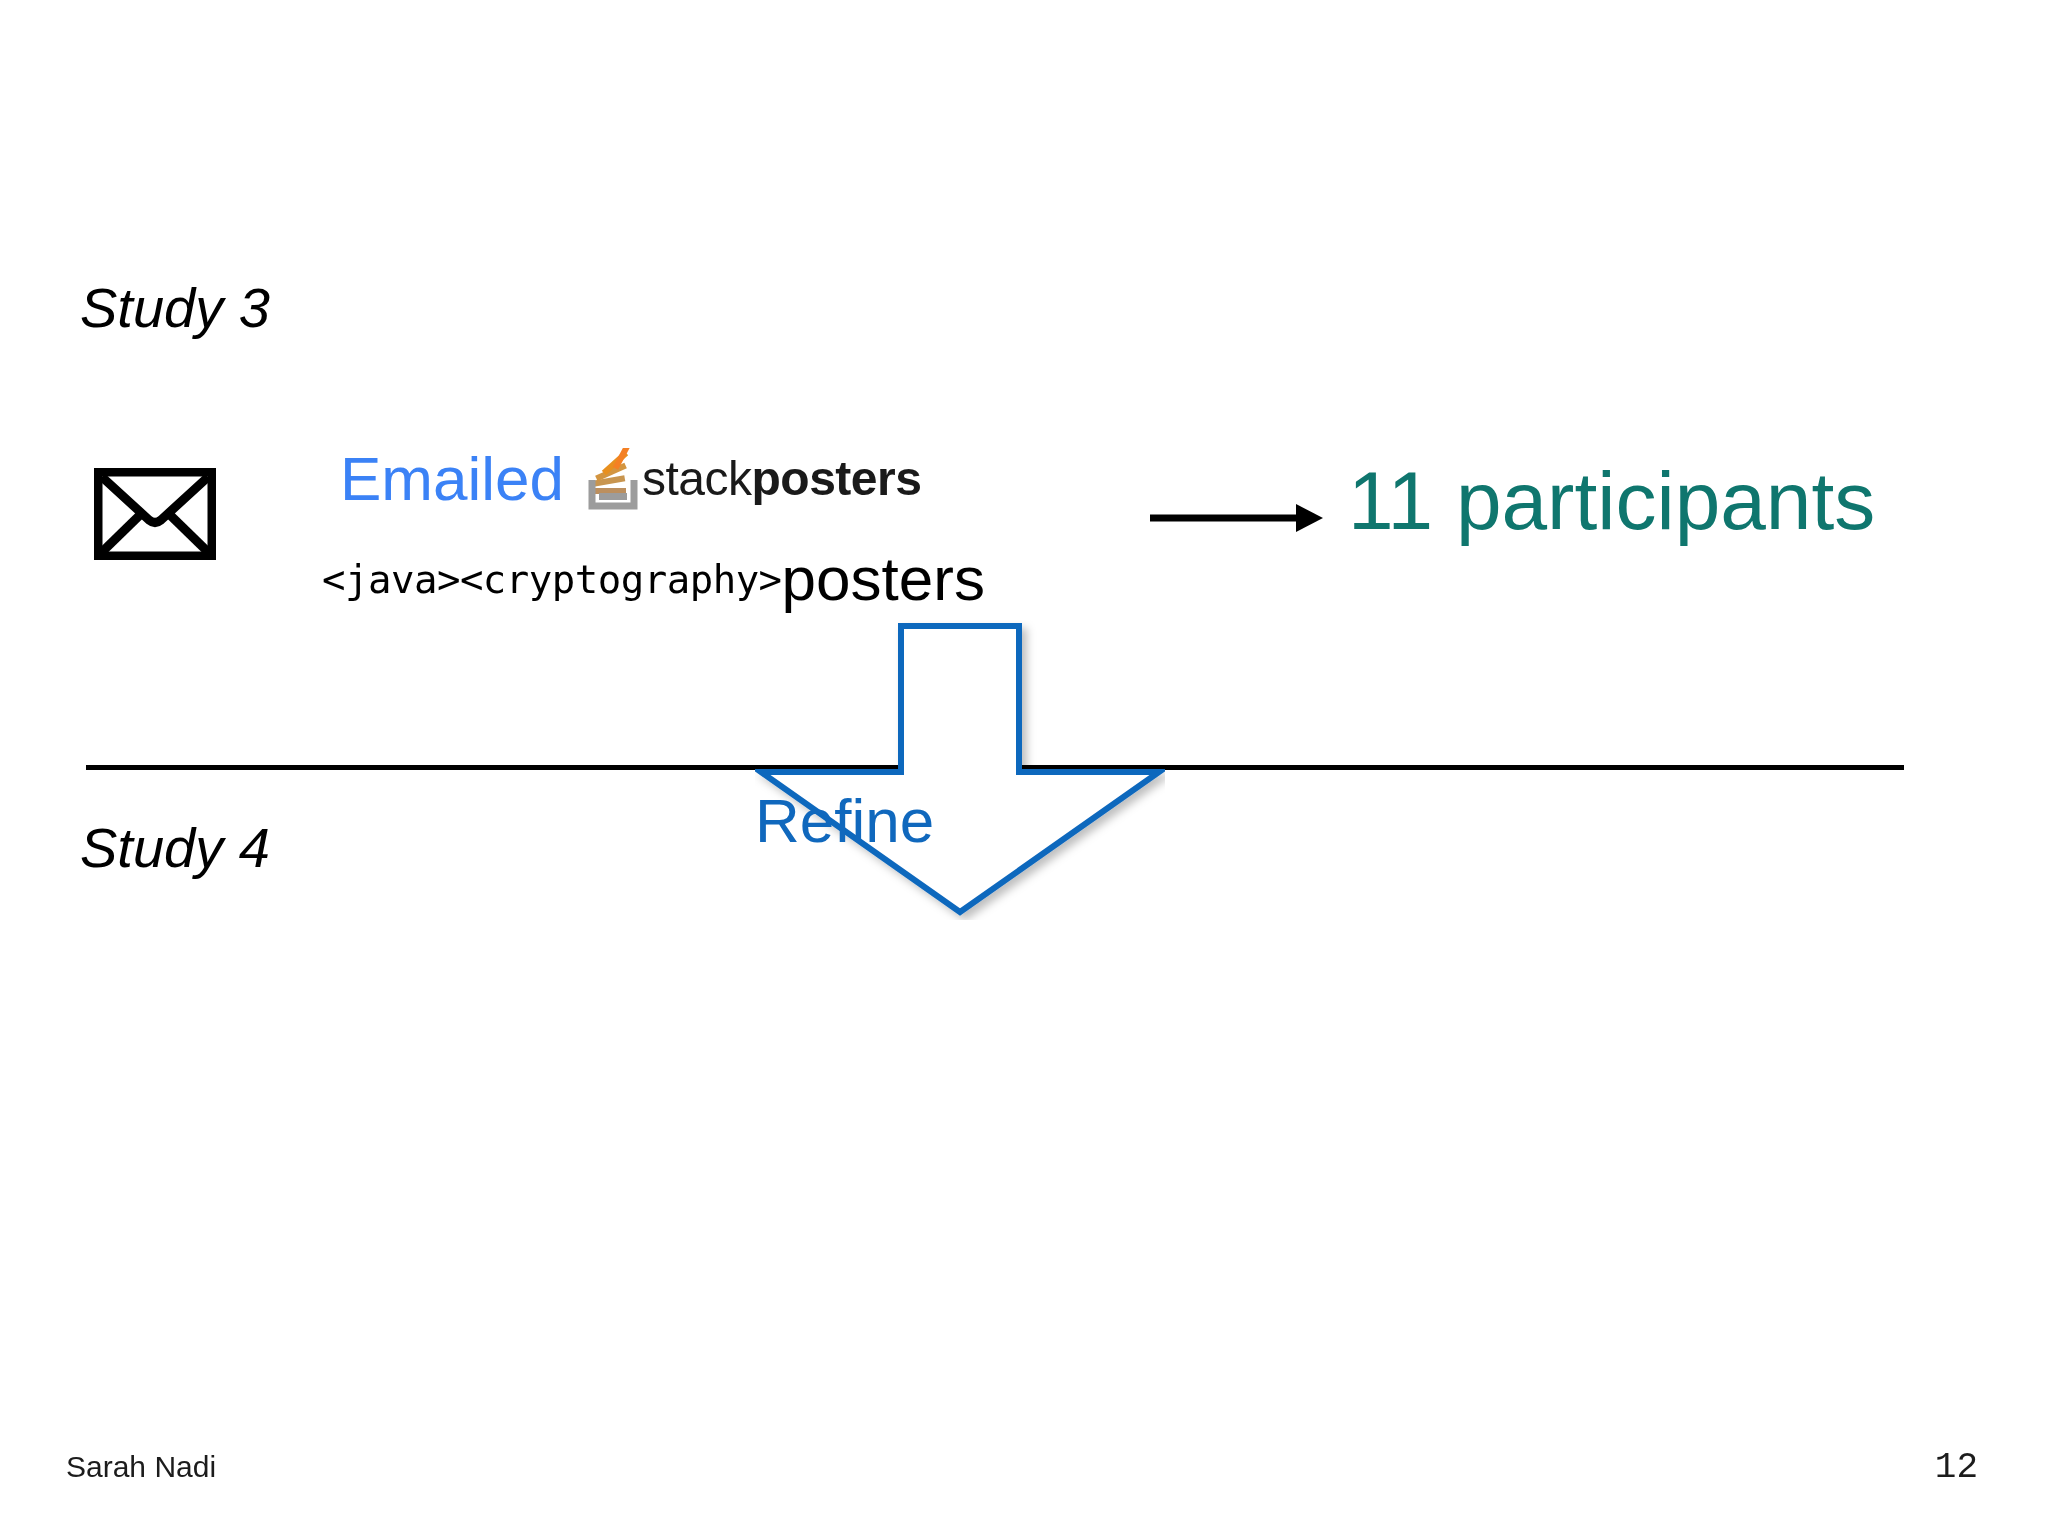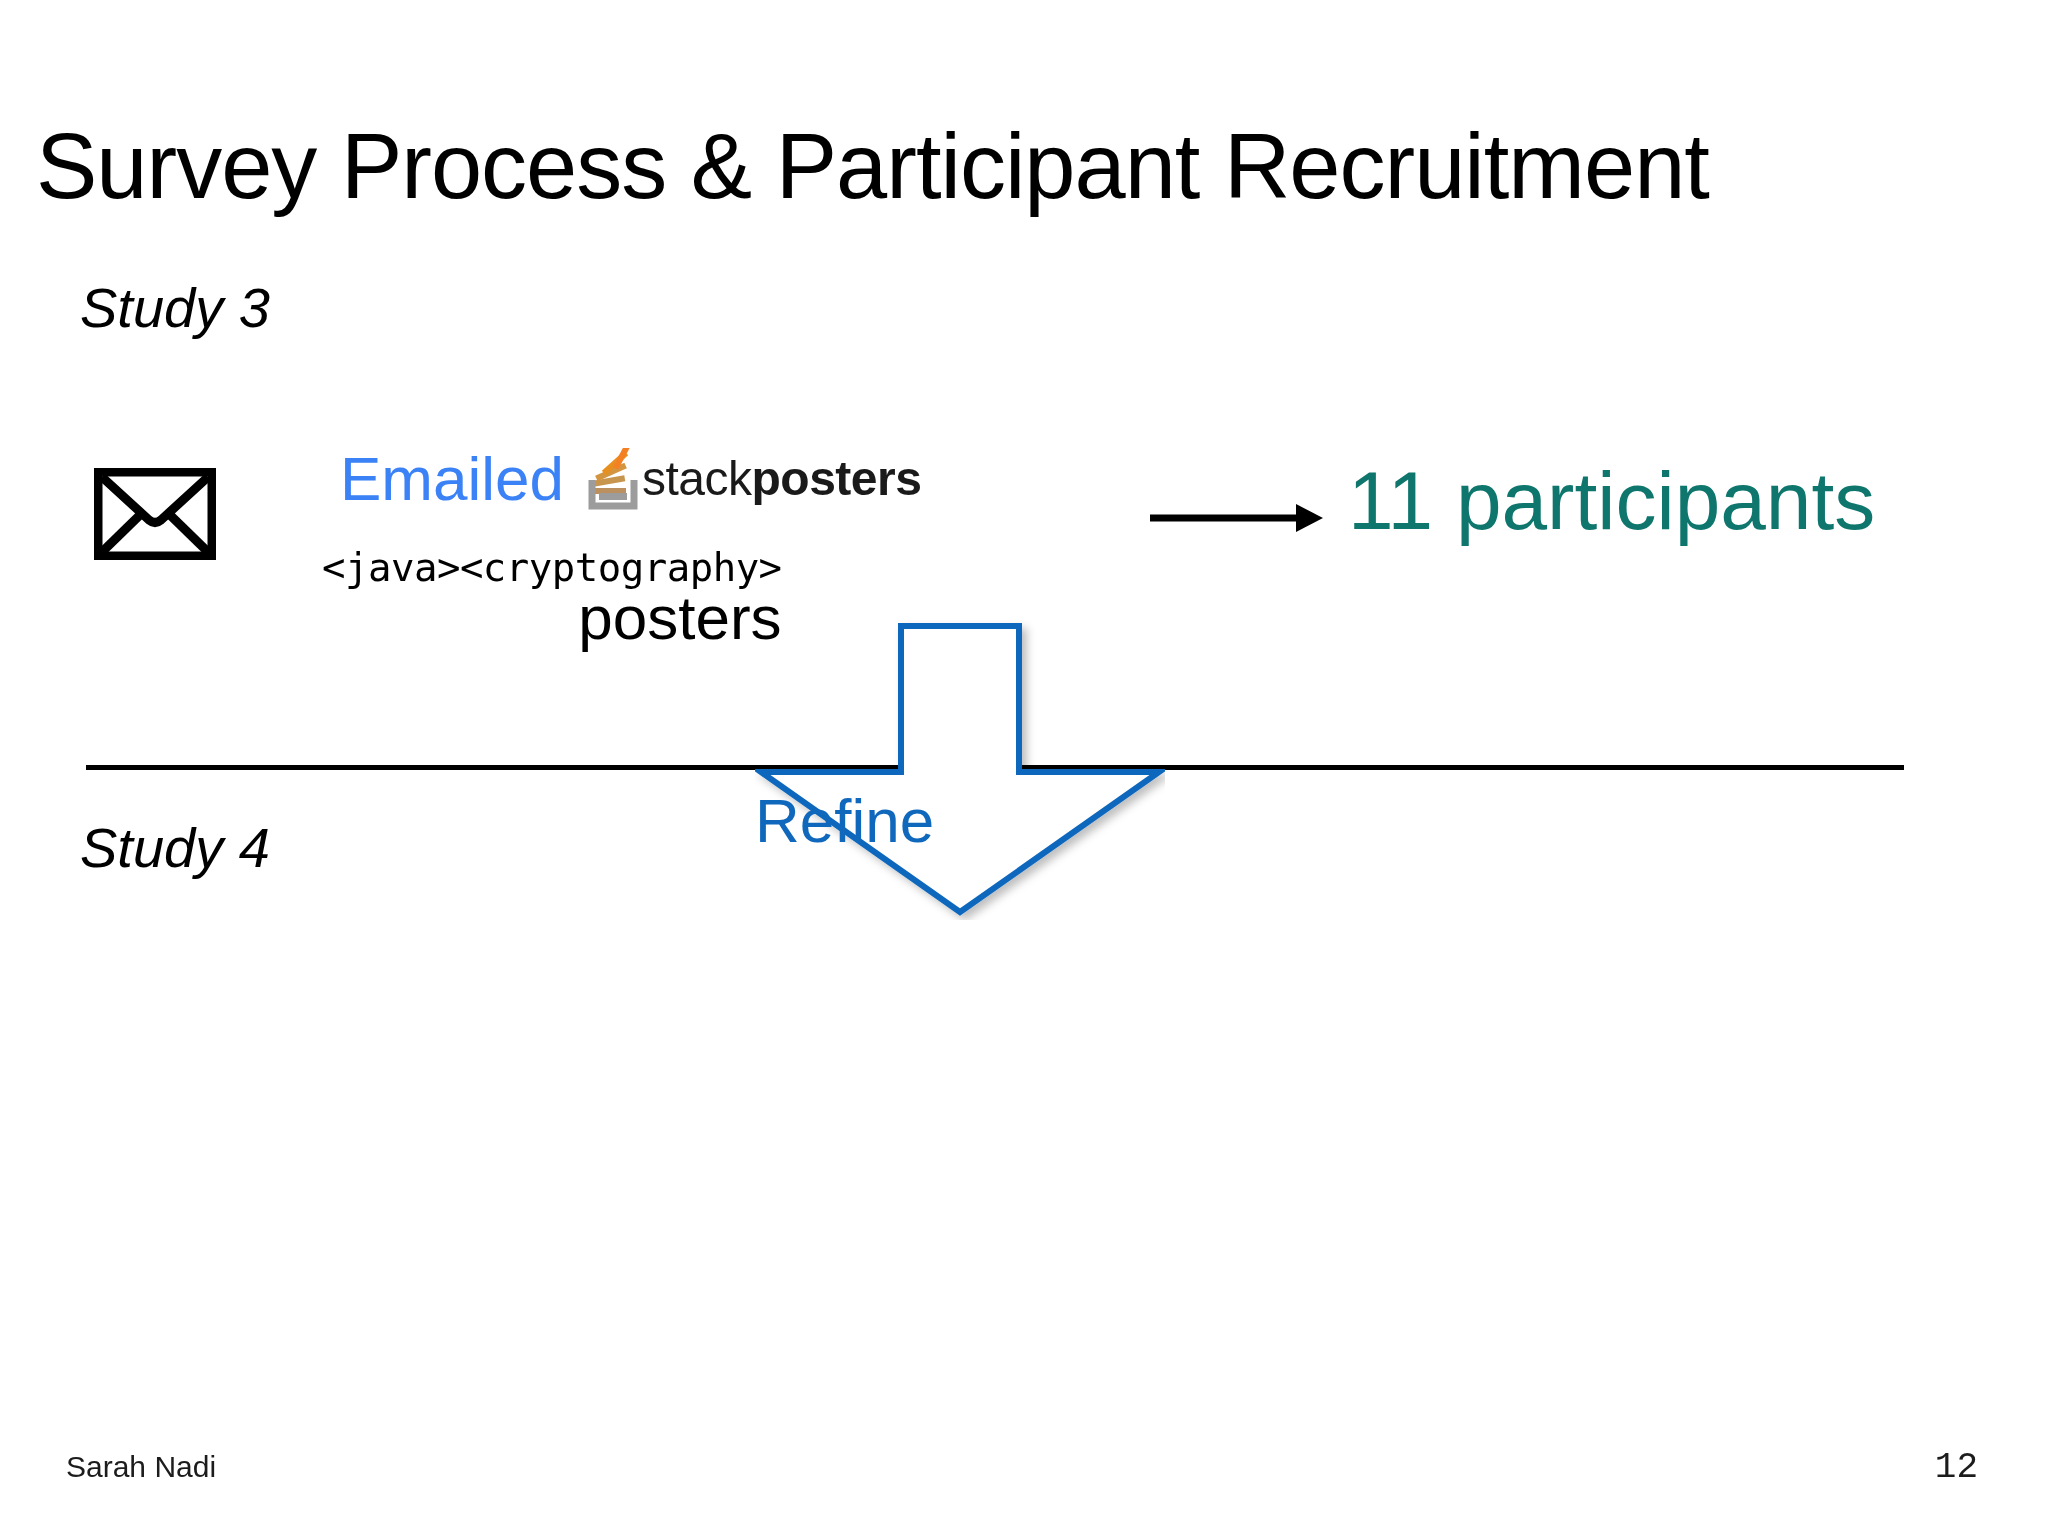--- a/index.html
+++ b/index.html
@@ -94,23 +94,22 @@
     color: #1a1a1a;
   }
   .so-wordmark .so-bold { font-weight: 700; }
 
   
   .tags-row {
     position: absolute;
     left: 322px;
     top: 548px;
     display: flex;
-    align-items: flex-end;
-    white-space: nowrap;
-    flex-direction: column;
+    align-items: center;
+    white-space: nowrap;
   }
   .tags-mono {
     font-family: "DejaVu Sans Mono", "Liberation Mono", monospace;
     font-size: 39px;
     line-height: 1;
     letter-spacing: -0.5px;
     color: #000000;
   }
   .posters-word {
     font-size: 62px;
@@ -175,21 +174,20 @@
     line-height: 1;
     color: #1c1c1c;
     font-family: Liberation Mono, monospace;
   }
 </style>
 </head>
 <body>
 
 <div class="slide">
 
-  <div class="slide-title">Survey Process &amp; Participant Recruitment</div>
 
   <div class="study-label" id="study3-label">Study 3</div>
 
   <div class="envelope">
     <svg viewBox="0 0 122 92" xmlns="http://www.w3.org/2000/svg">
       <rect x="4" y="4" width="114" height="84" fill="#ffffff" stroke="#000000" stroke-width="9"></rect>
       <path d="M8 9 L55 52 Q61 57 67 52 L114 9" fill="none" stroke="#000000" stroke-width="9" stroke-linejoin="round"></path>
       <path d="M8 84 L48 45" fill="none" stroke="#000000" stroke-width="9"></path>
       <path d="M114 84 L74 45" fill="none" stroke="#000000" stroke-width="9"></path>
     </svg>

